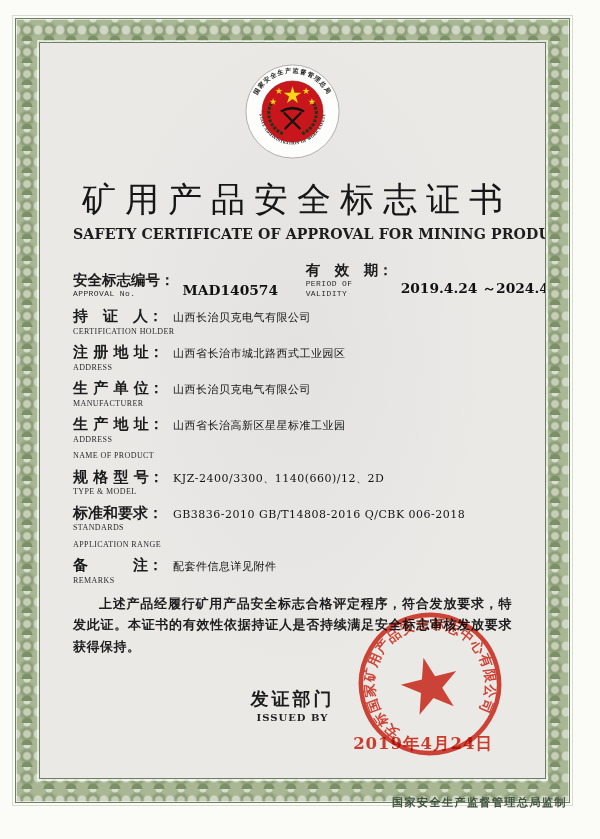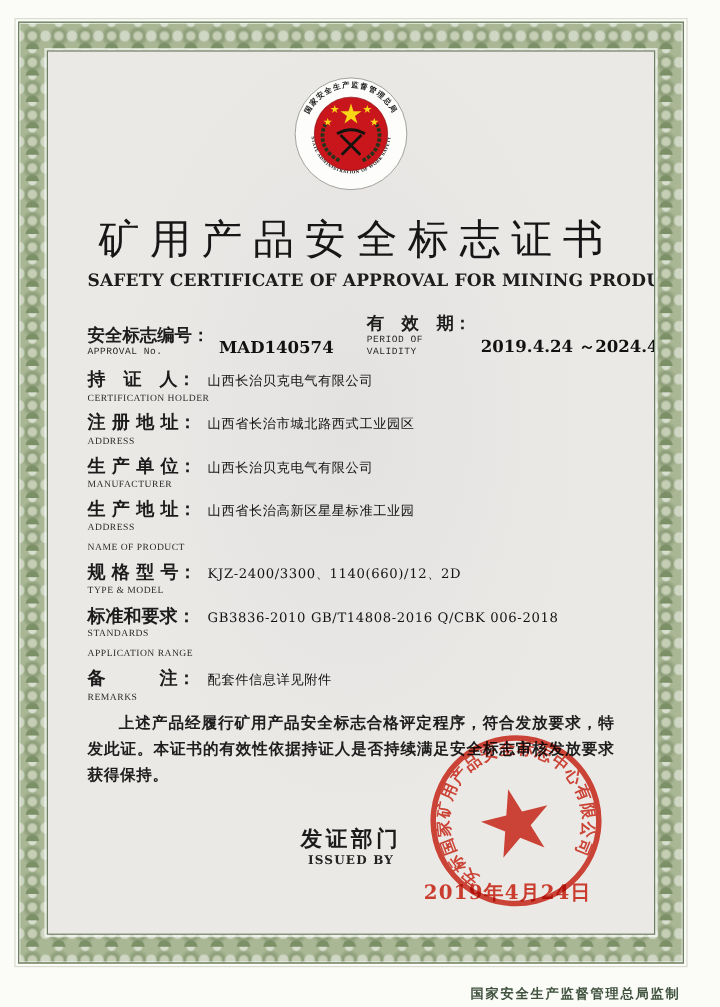--- a/index.html
+++ b/index.html
@@ -138,21 +138,21 @@
     color: var(--seal-red, #c5271c);
     letter-spacing: 1px;
     mix-blend-mode: multiply;
     opacity: .92;
     white-space: nowrap;
   }
 
   
   .imprint {
     position: absolute;
-    right: 33px; bottom: 3px;
+    right: 33px; bottom: 29px;
     font-size: 11px; font-weight: bold;
     letter-spacing: 1.5px;
     color: var(--imprint-green, #41533f);
     white-space: nowrap;
   }
 </style>
 </head>
 <body>
 
 <div class="page">

